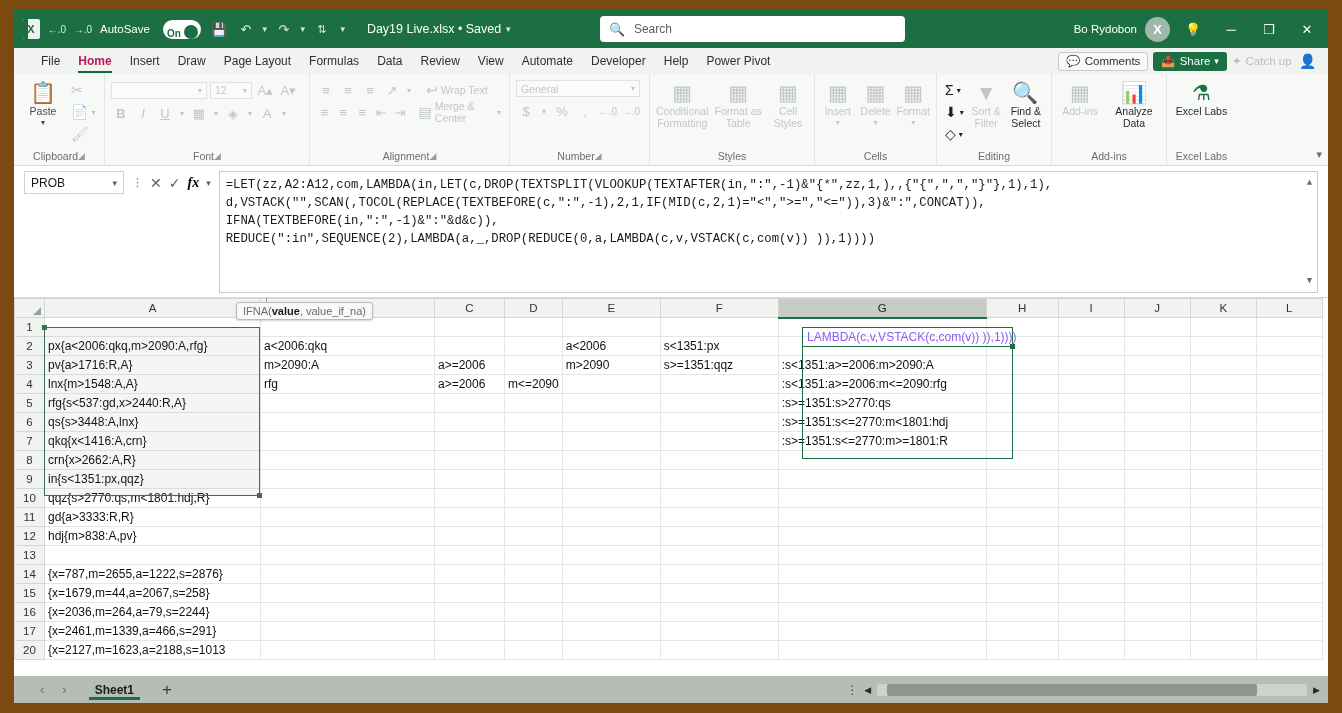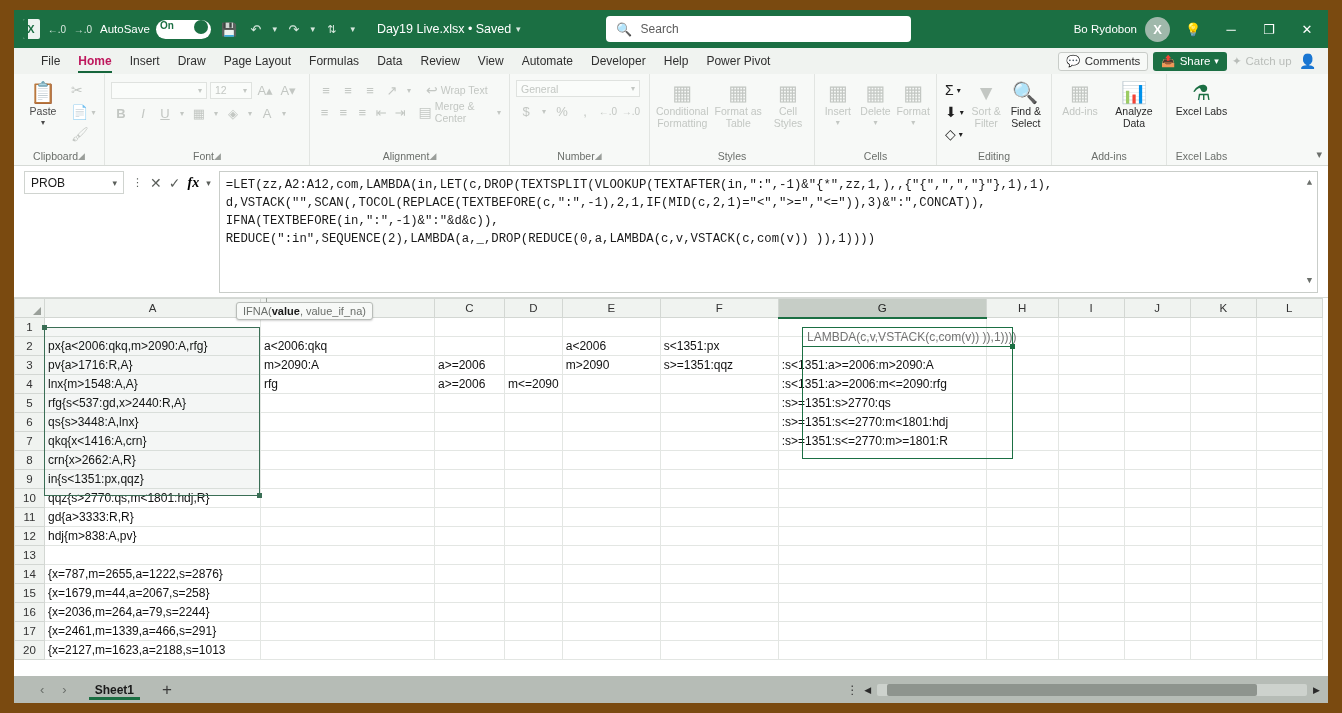--- a/index.html
+++ b/index.html
@@ -24,25 +24,25 @@
   .tb-icon {
     width:26px; height:26px; display:flex; align-items:center; justify-content:center;
     color:#e8f3ec; font-size:13px; flex:0 0 auto; opacity:.92;
   }
   .xl-logo {
     width:17px; height:20px; background:#ffffff; border-radius:2px;
     display:flex; align-items:center; justify-content:center;
     color:#1b6f43; font-weight:bold; font-size:11px; position:relative;
   }
   .xl-logo::before{content:"";position:absolute;left:0;top:0;width:5px;height:100%;background:#1b6f43;border-radius:2px 0 0 2px;}
-  .autosave-wrap { display:flex; align-items:center; gap:6px; margin:0 6px 0 4px; }
+  .autosave-wrap { display:flex; align-items:center; gap:13px; margin:0 6px 0 4px; }
   .autosave-label { font-size:11.5px; color:#ffffff; }
   .toggle {
-    width:55px; height:19px; border-radius:10px; background:#ffffff;
-    display:flex; align-items:flex-start; padding:0 3px; position:relative;
+    width:38px; height:19px; border-radius:10px; background:#ffffff;
+    display:flex; align-items:flex-end; padding:0 3px; position:relative;
   }
   .toggle .t-text { font-size:10px; color:#1b6f43; font-weight:600; margin-left:1px;}
   .toggle .knob { width:14px; height:14px; border-radius:50%; background:#1b6f43; position:absolute; right:3px; }
   .doc-title { font-size:12.5px; margin-left:16px; white-space:nowrap; color:#ffffff; }
   .searchbox {
     flex:0 0 auto; width:305px; height:26px; background:#ffffff; border-radius:4px;
     display:flex; align-items:center; gap:8px; padding:0 10px;
     margin-left:auto; margin-right:auto; color:#5c5c5c; font-size:12px;
   }
   .user-area { display:flex; align-items:center; gap:8px; margin-left:auto; padding-right:2px;}
@@ -154,21 +154,21 @@
   .sel-box .handle { position:absolute; width:5px; height:5px; background:#3a6e55; right:-3px; bottom:-3px; }
   .sel-box .handle.tl { left:-3px; top:-3px; right:auto; bottom:auto; }
   .spill-box {
     position:absolute; border:1.2px solid #1b6f43; pointer-events:none;
   }
   .active-cell-box {
     position:absolute; border:1.6px solid #1b6f43; pointer-events:none;
   }
   .active-cell-box .handle { position:absolute; width:5px; height:5px; background:#1b6f43; right:-3px; bottom:-3px; }
   .overflow-text {
-    position:absolute; font-size:12px; color:#737373; white-space:nowrap;
+    position:absolute; font-size:12px; color:#8b5cf6; white-space:nowrap;
     font-family:"Liberation Sans", sans-serif; background:#ffffff; padding:0 2px;
   }
   .tooltip-fn {
     position:absolute; background:#f7f9f7; border:1px solid #b9bdb9; border-radius:3px;
     font-size:11px; padding:2px 6px; color:#6b6f6b; white-space:nowrap; z-index:30;
     box-shadow:0 1px 2px rgba(0,0,0,.18);
   }
   .tooltip-fn b { color:#1a1a1a; }
   .tt-stem { position:absolute; width:1px; height:9px; background:#9aa09a; z-index:29; }
 

